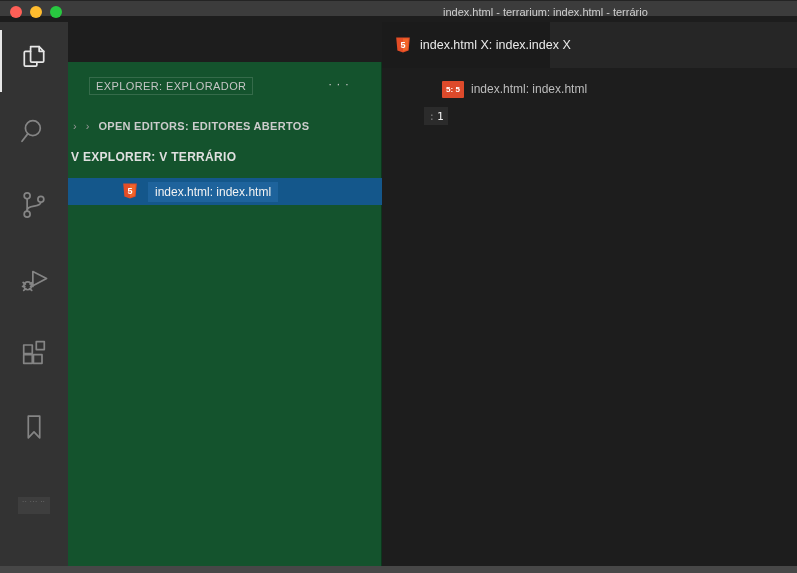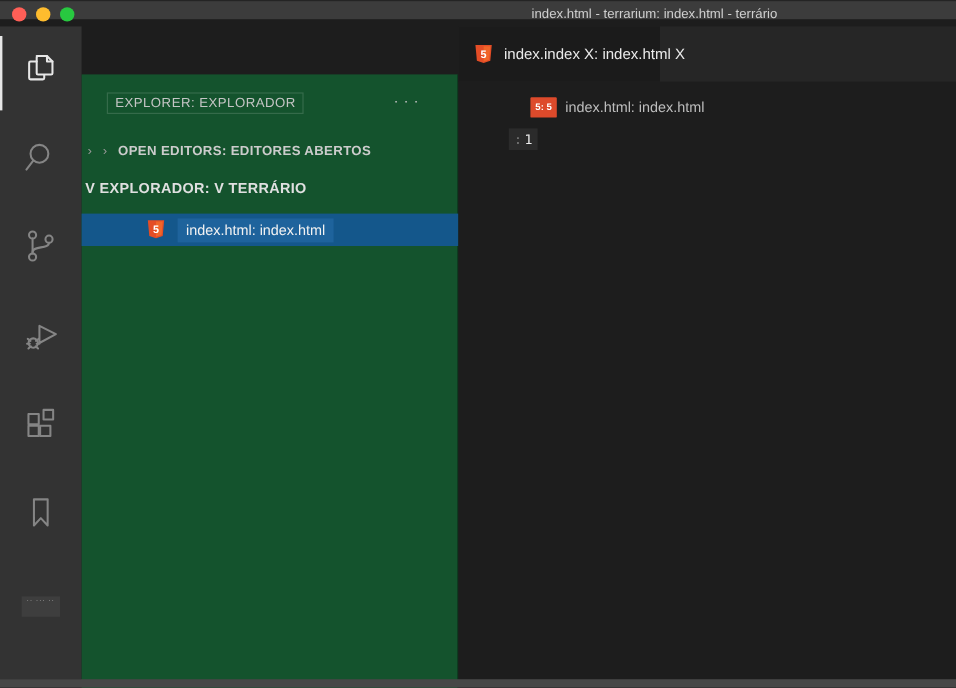--- a/index.html
+++ b/index.html
@@ -153,21 +153,21 @@
 
   <div class="sidebar">
     <div class="sb-title">EXPLORER: EXPLORADOR</div>
     <div class="sb-more">···</div>
 
     <div class="sb-openeditors">
       <span class="sb-twistie">› ›</span>
       <span class="sb-oe-label">OPEN EDITORS: EDITORES ABERTOS</span>
     </div>
 
-    <div class="sb-section">V EXPLORADOR: V TERRÁRIO</div>
+    <div class="sb-section">V EXPLORER: V TERRÁRIO</div>
 
     <div class="sb-file">
       <span class="html5 fileicon">
         <svg viewBox="0 0 16 17" width="16" height="17">
           <path d="M1.2 0.5 H14.8 L13.6 13.6 L8 15.5 L2.4 13.6 Z" fill="#e44d26"></path>
           <path d="M8 1.6 V14.3 L12.6 12.8 L13.6 1.6 Z" fill="#f16529"></path>
           <text x="8" y="11" text-anchor="middle" font-size="9" font-weight="bold" fill="#ffffff" font-family="Liberation Sans, sans-serif">5</text>
         </svg>
       </span>
       <span class="sb-file-label">index.html: index.html</span>
@@ -177,21 +177,21 @@
   <div class="editor">
     <div class="tabbar">
       <div class="tab">
         <span class="html5">
           <svg viewBox="0 0 16 17" width="16" height="17">
             <path d="M1.2 0.5 H14.8 L13.6 13.6 L8 15.5 L2.4 13.6 Z" fill="#e44d26"></path>
             <path d="M8 1.6 V14.3 L12.6 12.8 L13.6 1.6 Z" fill="#f16529"></path>
             <text x="8" y="11" text-anchor="middle" font-size="9" font-weight="bold" fill="#ffffff" font-family="Liberation Sans, sans-serif">5</text>
           </svg>
         </span>
-        <span class="tab-label">index.index X: index.html X</span>
+        <span class="tab-label">index.html X: index.index X</span>
       </div>
     </div>
 
     <div class="breadcrumb">
       <span class="bc-badge">5: 5</span>
       <span class="bc-label">index.html: index.html</span>
     </div>
 
     <div class="line-hint">
       <span class="lh-colon">:</span>

